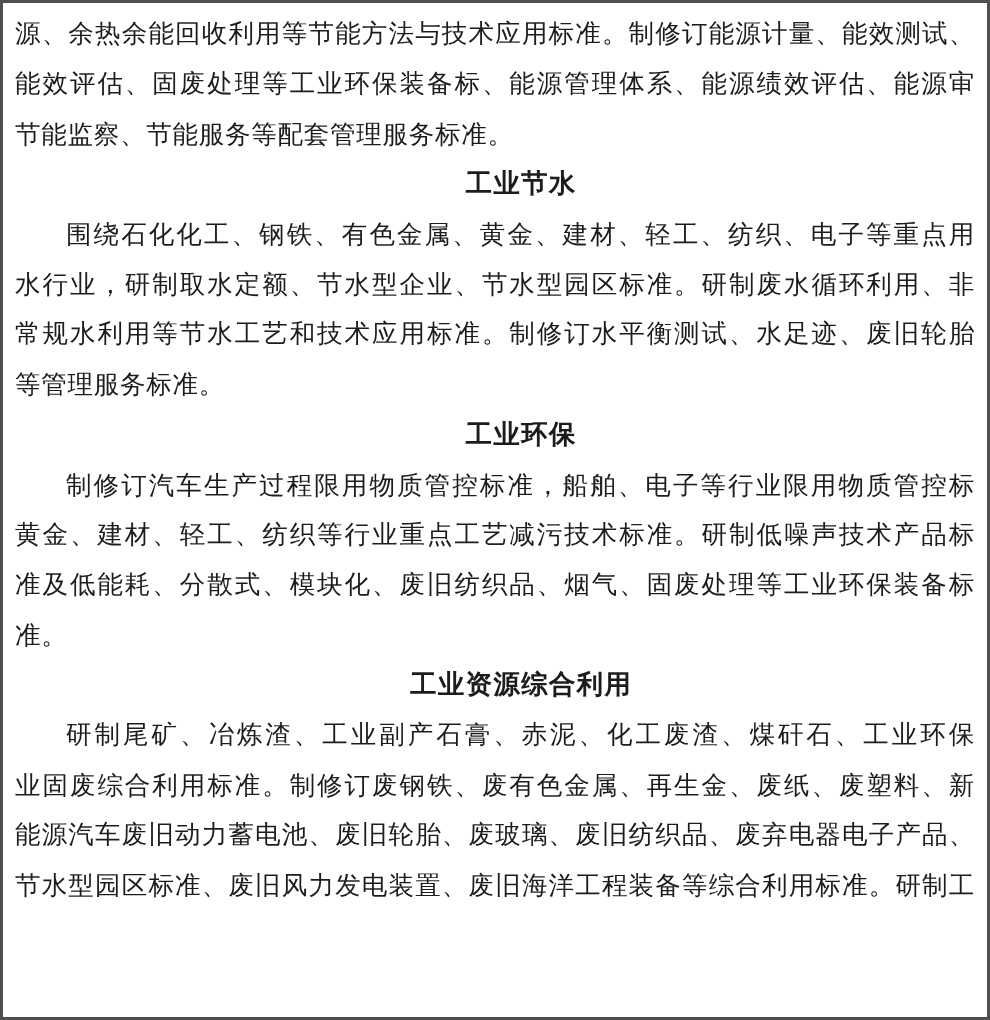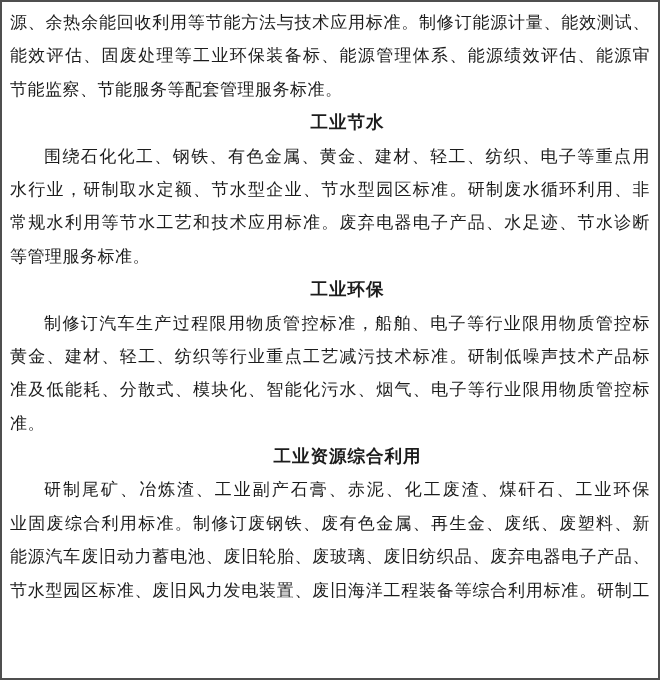--- a/index.html
+++ b/index.html
@@ -56,28 +56,28 @@
 <div class="page" id="page">
     <div class="paragraph">
       <div class="line fill">源、余热余能回收利用等节能方法与技术应用标准。制修订能源计量、能效测试、</div>
       <div class="line fill">能效评估、固废处理等工业环保装备标、能源管理体系、能源绩效评估、能源审计、</div>
       <div class="line">节能监察、节能服务等配套管理服务标准。</div>
     </div>
     <div class="heading">工业节水</div>
     <div class="paragraph">
       <div class="line fill indent">围绕石化化工、钢铁、有色金属、黄金、建材、轻工、纺织、电子等重点用</div>
       <div class="line fill">水行业，研制取水定额、节水型企业、节水型园区标准。研制废水循环利用、非</div>
-      <div class="line fill">常规水利用等节水工艺和技术应用标准。废弃电器电子产品、水足迹、节水诊断</div>
+      <div class="line fill">常规水利用等节水工艺和技术应用标准。制修订水平衡测试、水足迹、废旧轮胎</div>
       <div class="line">等管理服务标准。</div>
     </div>
     <div class="heading">工业环保</div>
     <div class="paragraph">
       <div class="line fill indent">制修订汽车生产过程限用物质管控标准，船舶、电子等行业限用物质管控标</div>
       <div class="line fill">黄金、建材、轻工、纺织等行业重点工艺减污技术标准。研制低噪声技术产品标</div>
-      <div class="line fill">准及低能耗、分散式、模块化、智能化污水、烟气、电子等行业限用物质管控标</div>
+      <div class="line fill">准及低能耗、分散式、模块化、废旧纺织品、烟气、固废处理等工业环保装备标</div>
       <div class="line">准。</div>
     </div>
     <div class="heading">工业资源综合利用</div>
     <div class="paragraph">
       <div class="line fill indent">研制尾矿、冶炼渣、工业副产石膏、赤泥、化工废渣、煤矸石、工业环保</div>
       <div class="line fill">业固废综合利用标准。制修订废钢铁、废有色金属、再生金、废纸、废塑料、新</div>
       <div class="line fill">能源汽车废旧动力蓄电池、废旧轮胎、废玻璃、废旧纺织品、废弃电器电子产品、</div>
       <div class="line fill">节水型园区标准、废旧风力发电装置、废旧海洋工程装备等综合利用标准。研制工</div>
     </div>
   </div>

